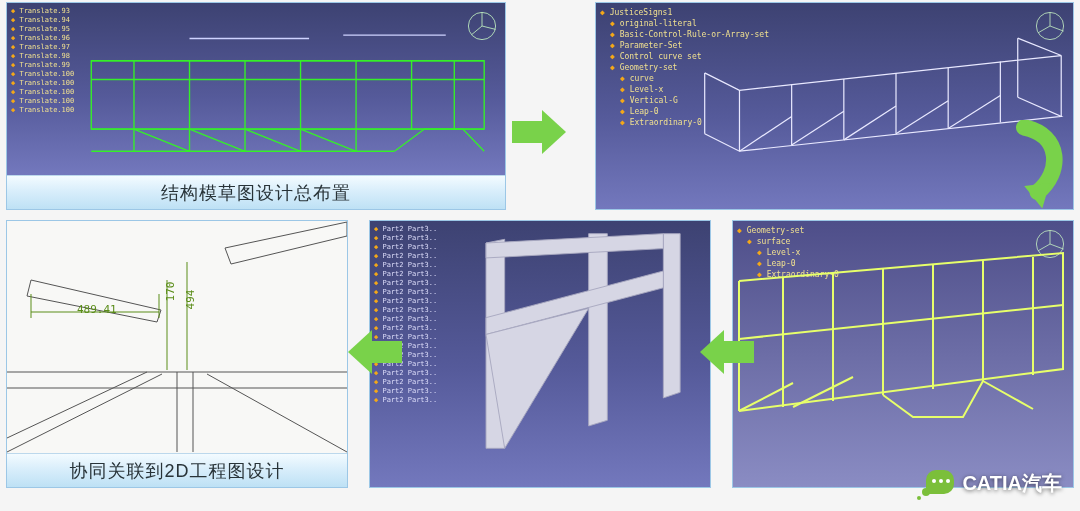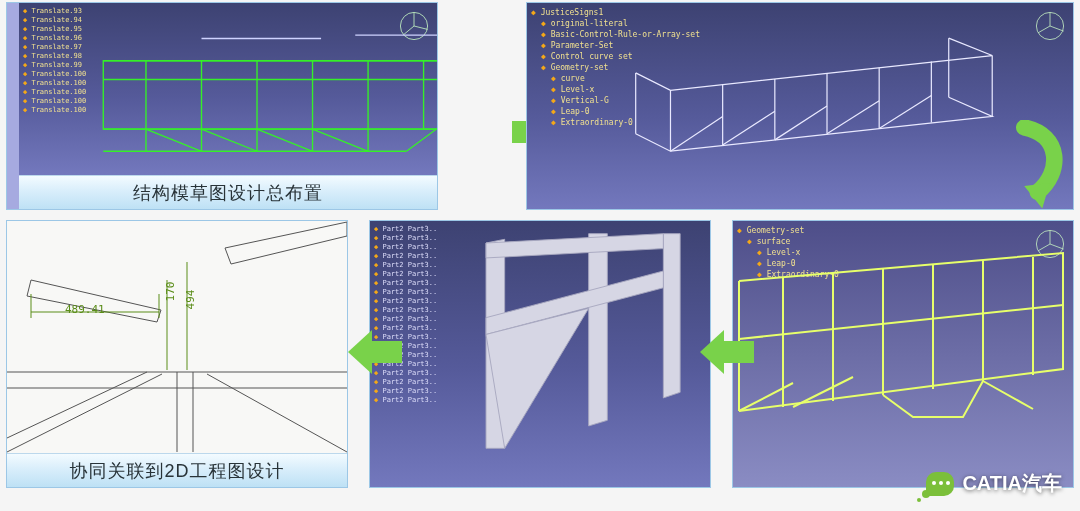--- a/index.html
+++ b/index.html
@@ -13,22 +13,22 @@
   }
   .row { display: flex; align-items: stretch; justify-content: space-between; position: relative; }
   .row-top { height: 210px; padding: 2px 6px 0 6px; }
   .row-bottom { height: 278px; padding: 10px 6px 0 6px; gap: 12px; }
   .panel {
     display: flex; flex-direction: column;
     border: 1px solid #9cc7e6;
     background: #a6aae0;
     position: relative;
   }
-  .panel-top-left  { width: 432px; padding-left: 12px; }
-  .panel-top-right { width: 548px; }
+  .panel-top-left  { width: 500px; }
+  .panel-top-right { width: 479px; }
   .panel-b { width: 342px; justify-content: space-between; }
   .panel-body {
     flex: 1 1 auto;
     position: relative;
     background: linear-gradient(180deg,#3d4272 0%,#555a9a 55%,#7378bd 100%);
     overflow: hidden;
     color: #eaeaff;
   }
   .panel-body.drawing-bg { background: #f8f8f6; }
   .panel-body.surface-bg { background: linear-gradient(180deg,#4e4e89 0%,#8a8cc3 100%); }
@@ -52,21 +52,21 @@
   .tree .indent1 { padding-left: 10px; }
   .tree .indent2 { padding-left: 20px; }
   .tree.small { font-size: 7px; line-height: 9px; }
   
   .compass {
     position: absolute; right: 6px; top: 6px;
     width: 34px; height: 34px;
   }
   
   .dim { position: absolute; font-size: 11px; color: #5a8d18; font-family: Consolas, monospace; }
-  .dim1 { left: 58px; top: 82px; }
+  .dim1 { left: 70px; top: 82px; }
   .dim2 { left: 154px; top: 64px; transform: rotate(-90deg); }
   .dim3 { left: 174px; top: 72px; transform: rotate(-90deg); }
   
   .arrow-h {
     position: absolute; width: 54px; height: 44px;
     display: flex; align-items: center;
   }
   .arrow-body {
     width: 30px; height: 22px; background:#79d24a;
   }
@@ -78,21 +78,21 @@
   .arrow-right .arrow-head { border-left: 24px solid #79d24a; }
   .arrow-left  { flex-direction: row-reverse; }
   .arrow-left  .arrow-head { border-right: 24px solid #79d24a; }
   .arrow-curve {
     position: absolute;
     width: 70px; height: 90px;
   }
   
   .wm {
     position: absolute; right: 18px; bottom: 14px;
-    display: flex; align-items: center; gap: 8px;
+    display: flex; align-items: flex-start; gap: 8px;
     color: #fff; font-size: 20px; font-weight: 600;
     text-shadow: 0 1px 4px rgba(0,0,0,.6);
   }
   .wm-bubble {
     width: 28px; height: 24px; background:#7bbf3a; border-radius: 10px 10px 10px 2px;
     position: relative;
   }
   .wm-bubble::before, .wm-bubble::after {
     content:""; position:absolute; background:#7bbf3a; border-radius:50%;
   }

